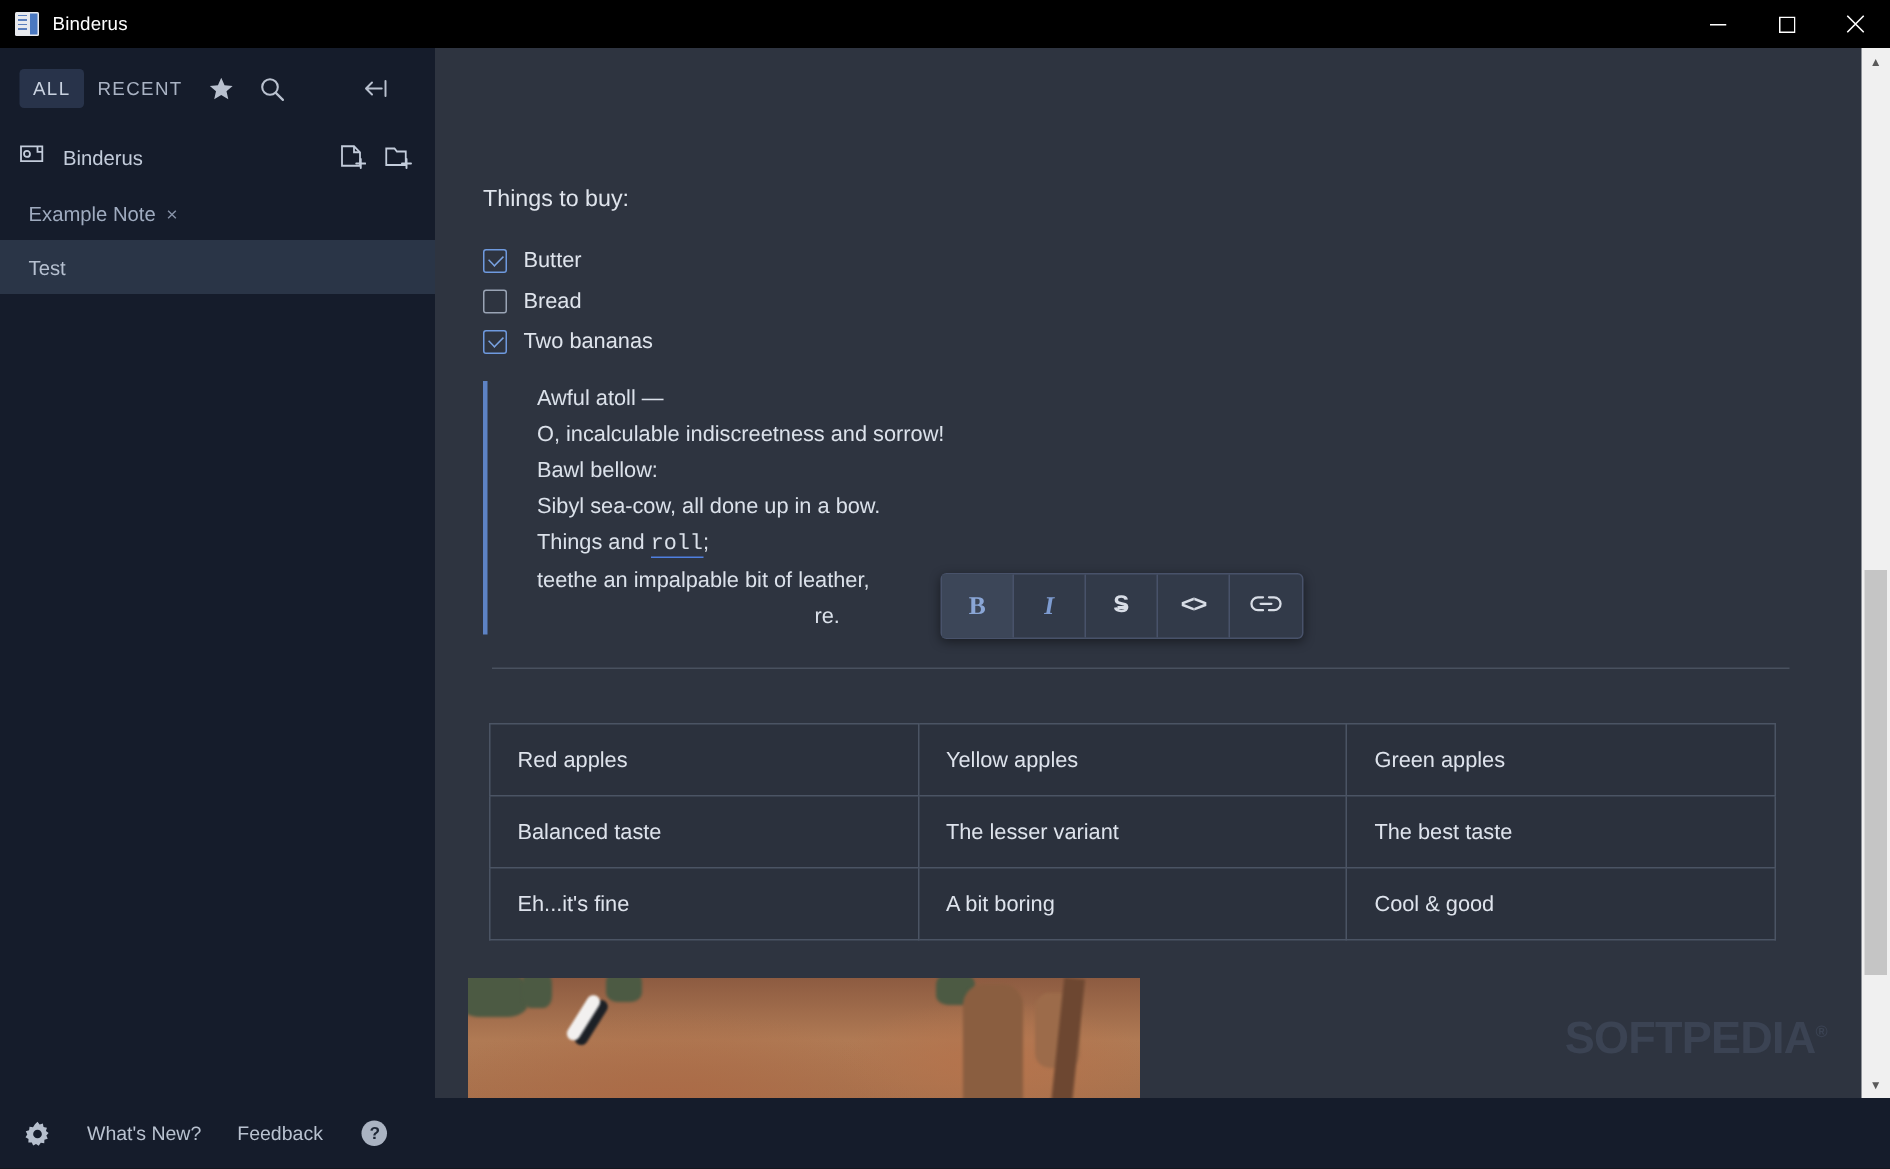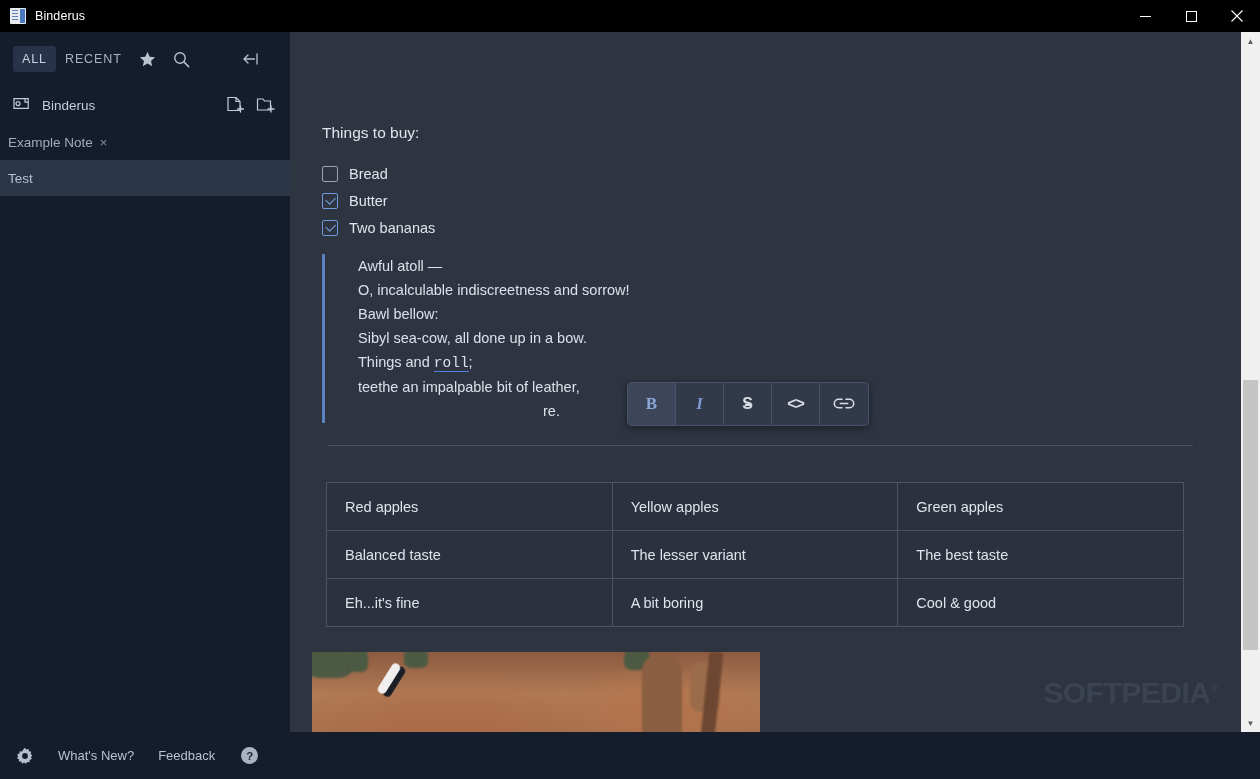--- a/index.html
+++ b/index.html
@@ -126,21 +126,21 @@
     width: 22px; height: 22px;
     display: flex; align-items: center; justify-content: center;
     color: #c3ccdb;
   }
 
   .sb-list { display: flex; flex-direction: column; }
   .sb-item {
     height: 36px;
     display: flex;
     align-items: center;
-    padding-left: 8px;
+    padding-left: 19px;
     font-size: 13.5px;
     color: #9fabbf;
   }
   .sb-item.selected {
     background: #2a3547;
     color: #b6c0d0;
   }
   .sb-item .close-x {
     margin-left: 7px;
     color: #8691a6;
@@ -490,26 +490,26 @@
     </div>
 
     <div class="main-wrap">
 
       <div class="doc">
 
         <div class="doc-heading">Things to buy:</div>
 
         <div>
           <div class="check-row">
+            <span class="cbox checked"></span>
+            <span class="check-label">Butter</span>
+          </div>
+          <div class="check-row">
             <span class="cbox"></span>
             <span class="check-label">Bread</span>
-          </div>
-          <div class="check-row">
-            <span class="cbox checked"></span>
-            <span class="check-label">Butter</span>
           </div>
           <div class="check-row">
             <span class="cbox checked"></span>
             <span class="check-label">Two bananas</span>
           </div>
         </div>
 
         <div class="blockquote">
           <div class="bq-line">Awful atoll —</div>
           <div class="bq-line">O, incalculable indiscreetness and sorrow!</div>

